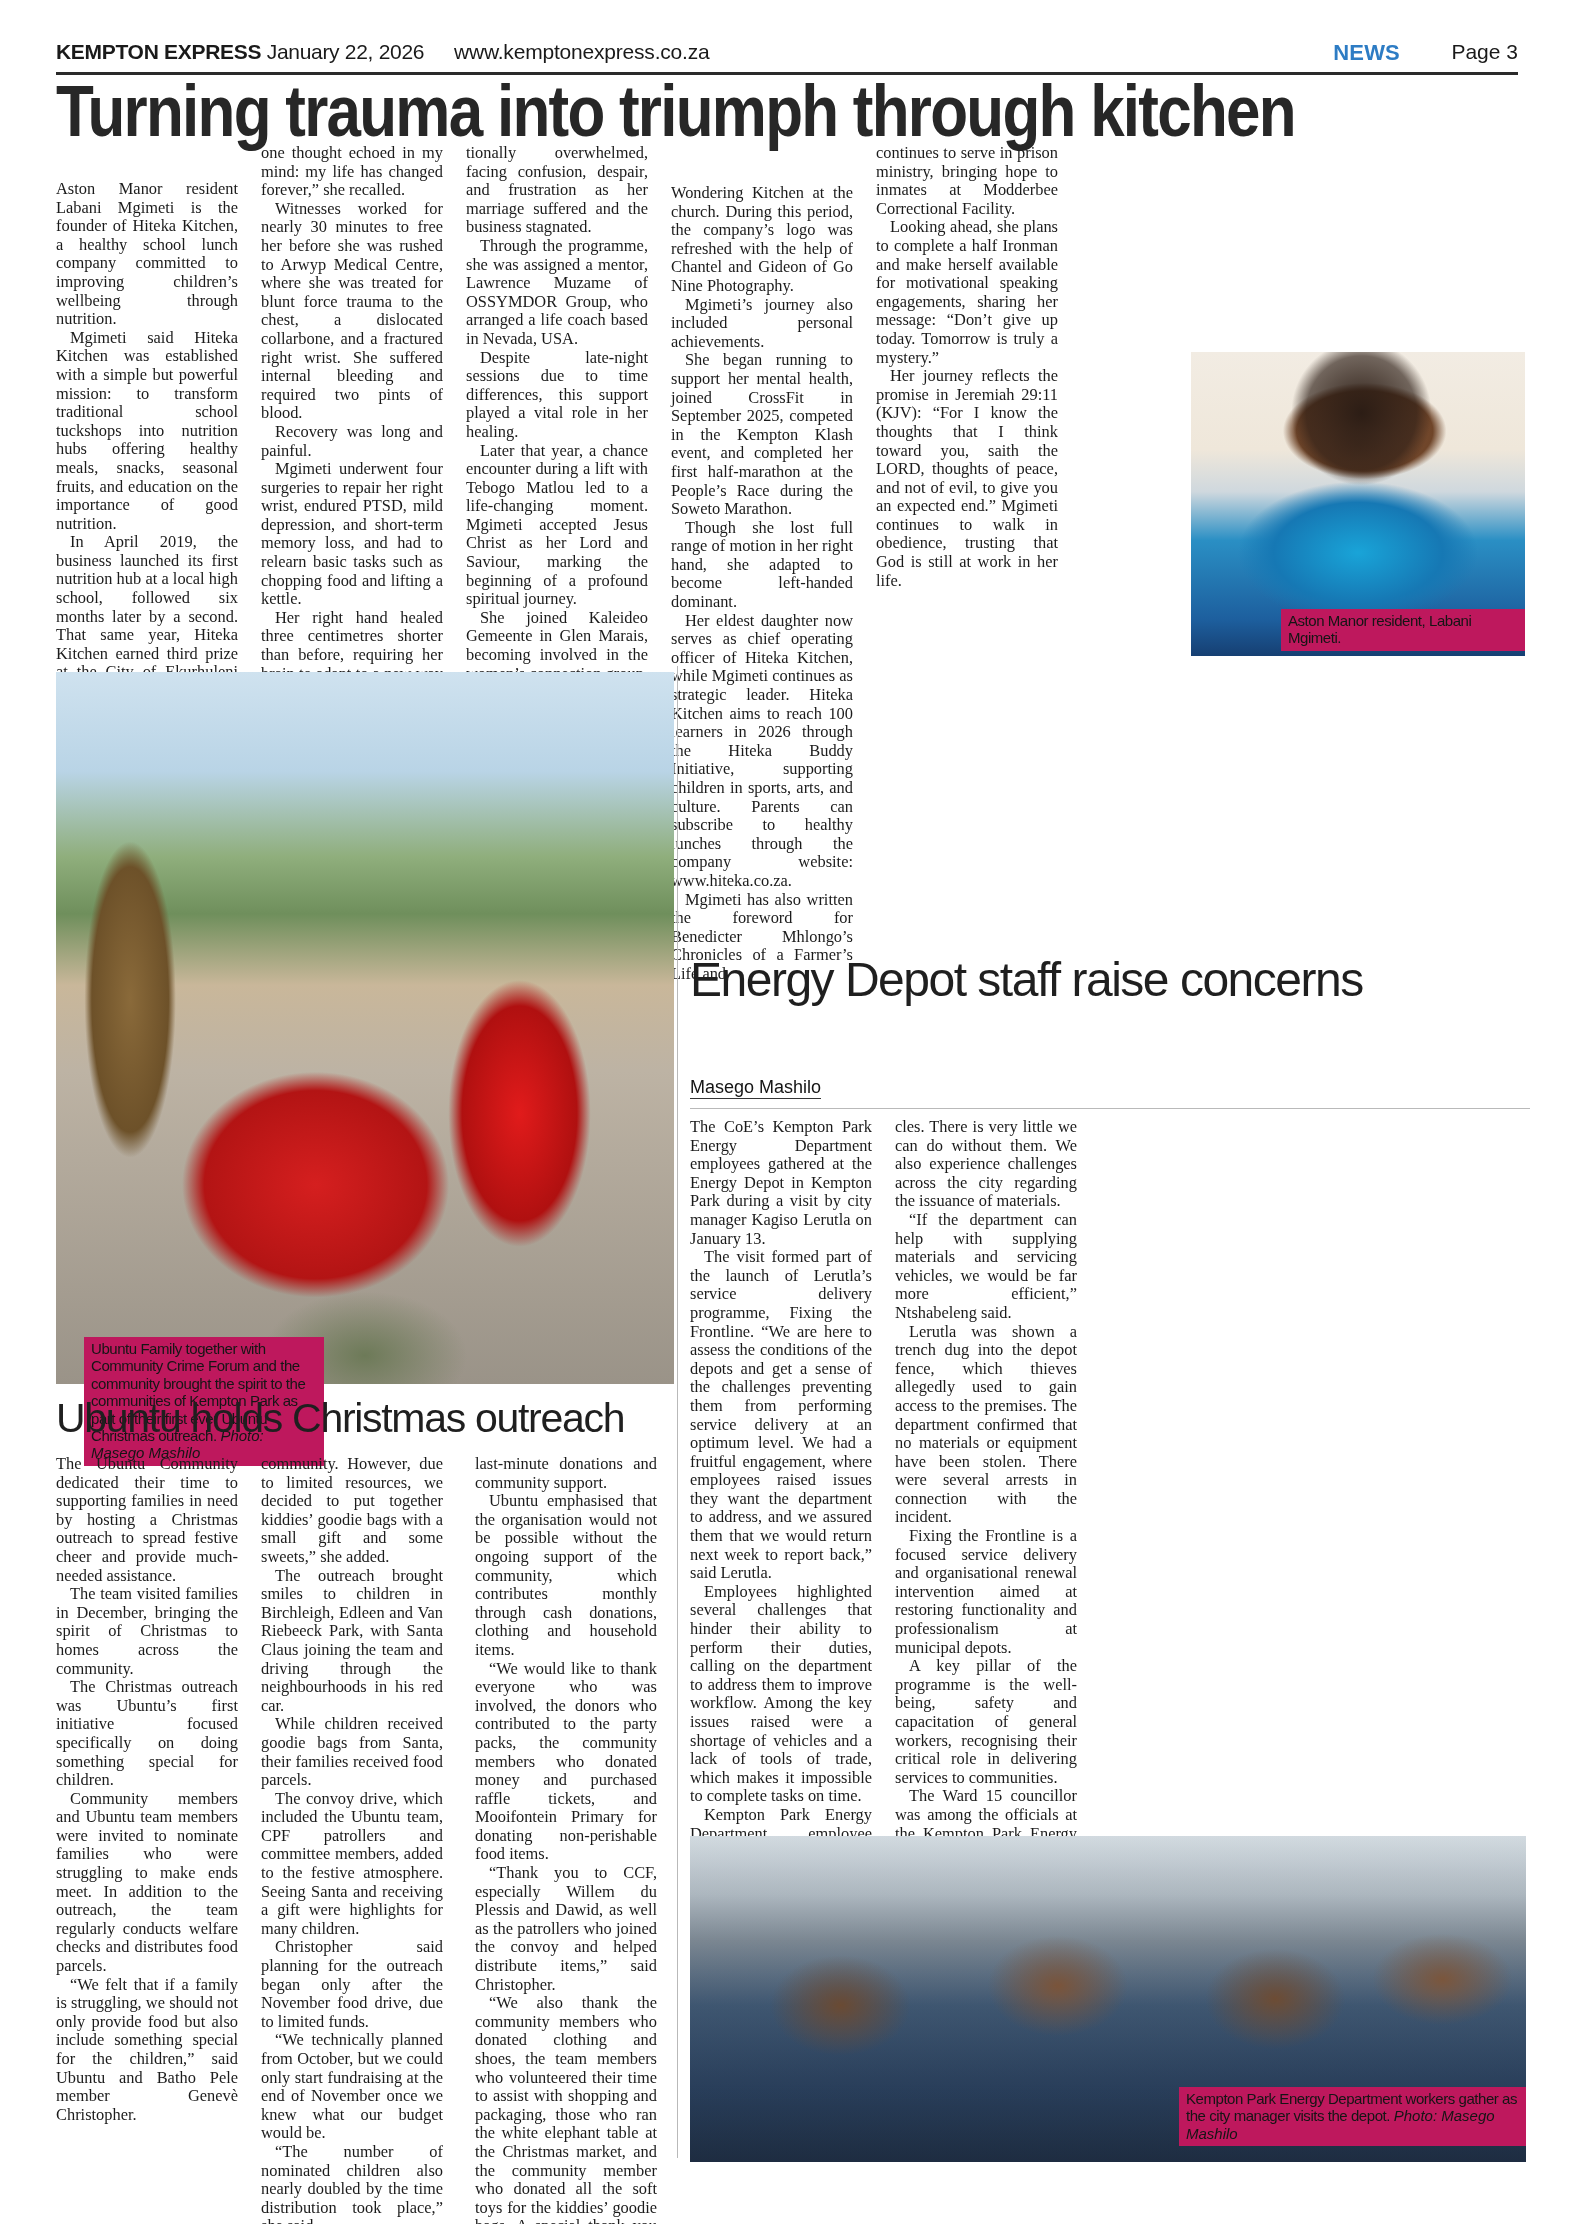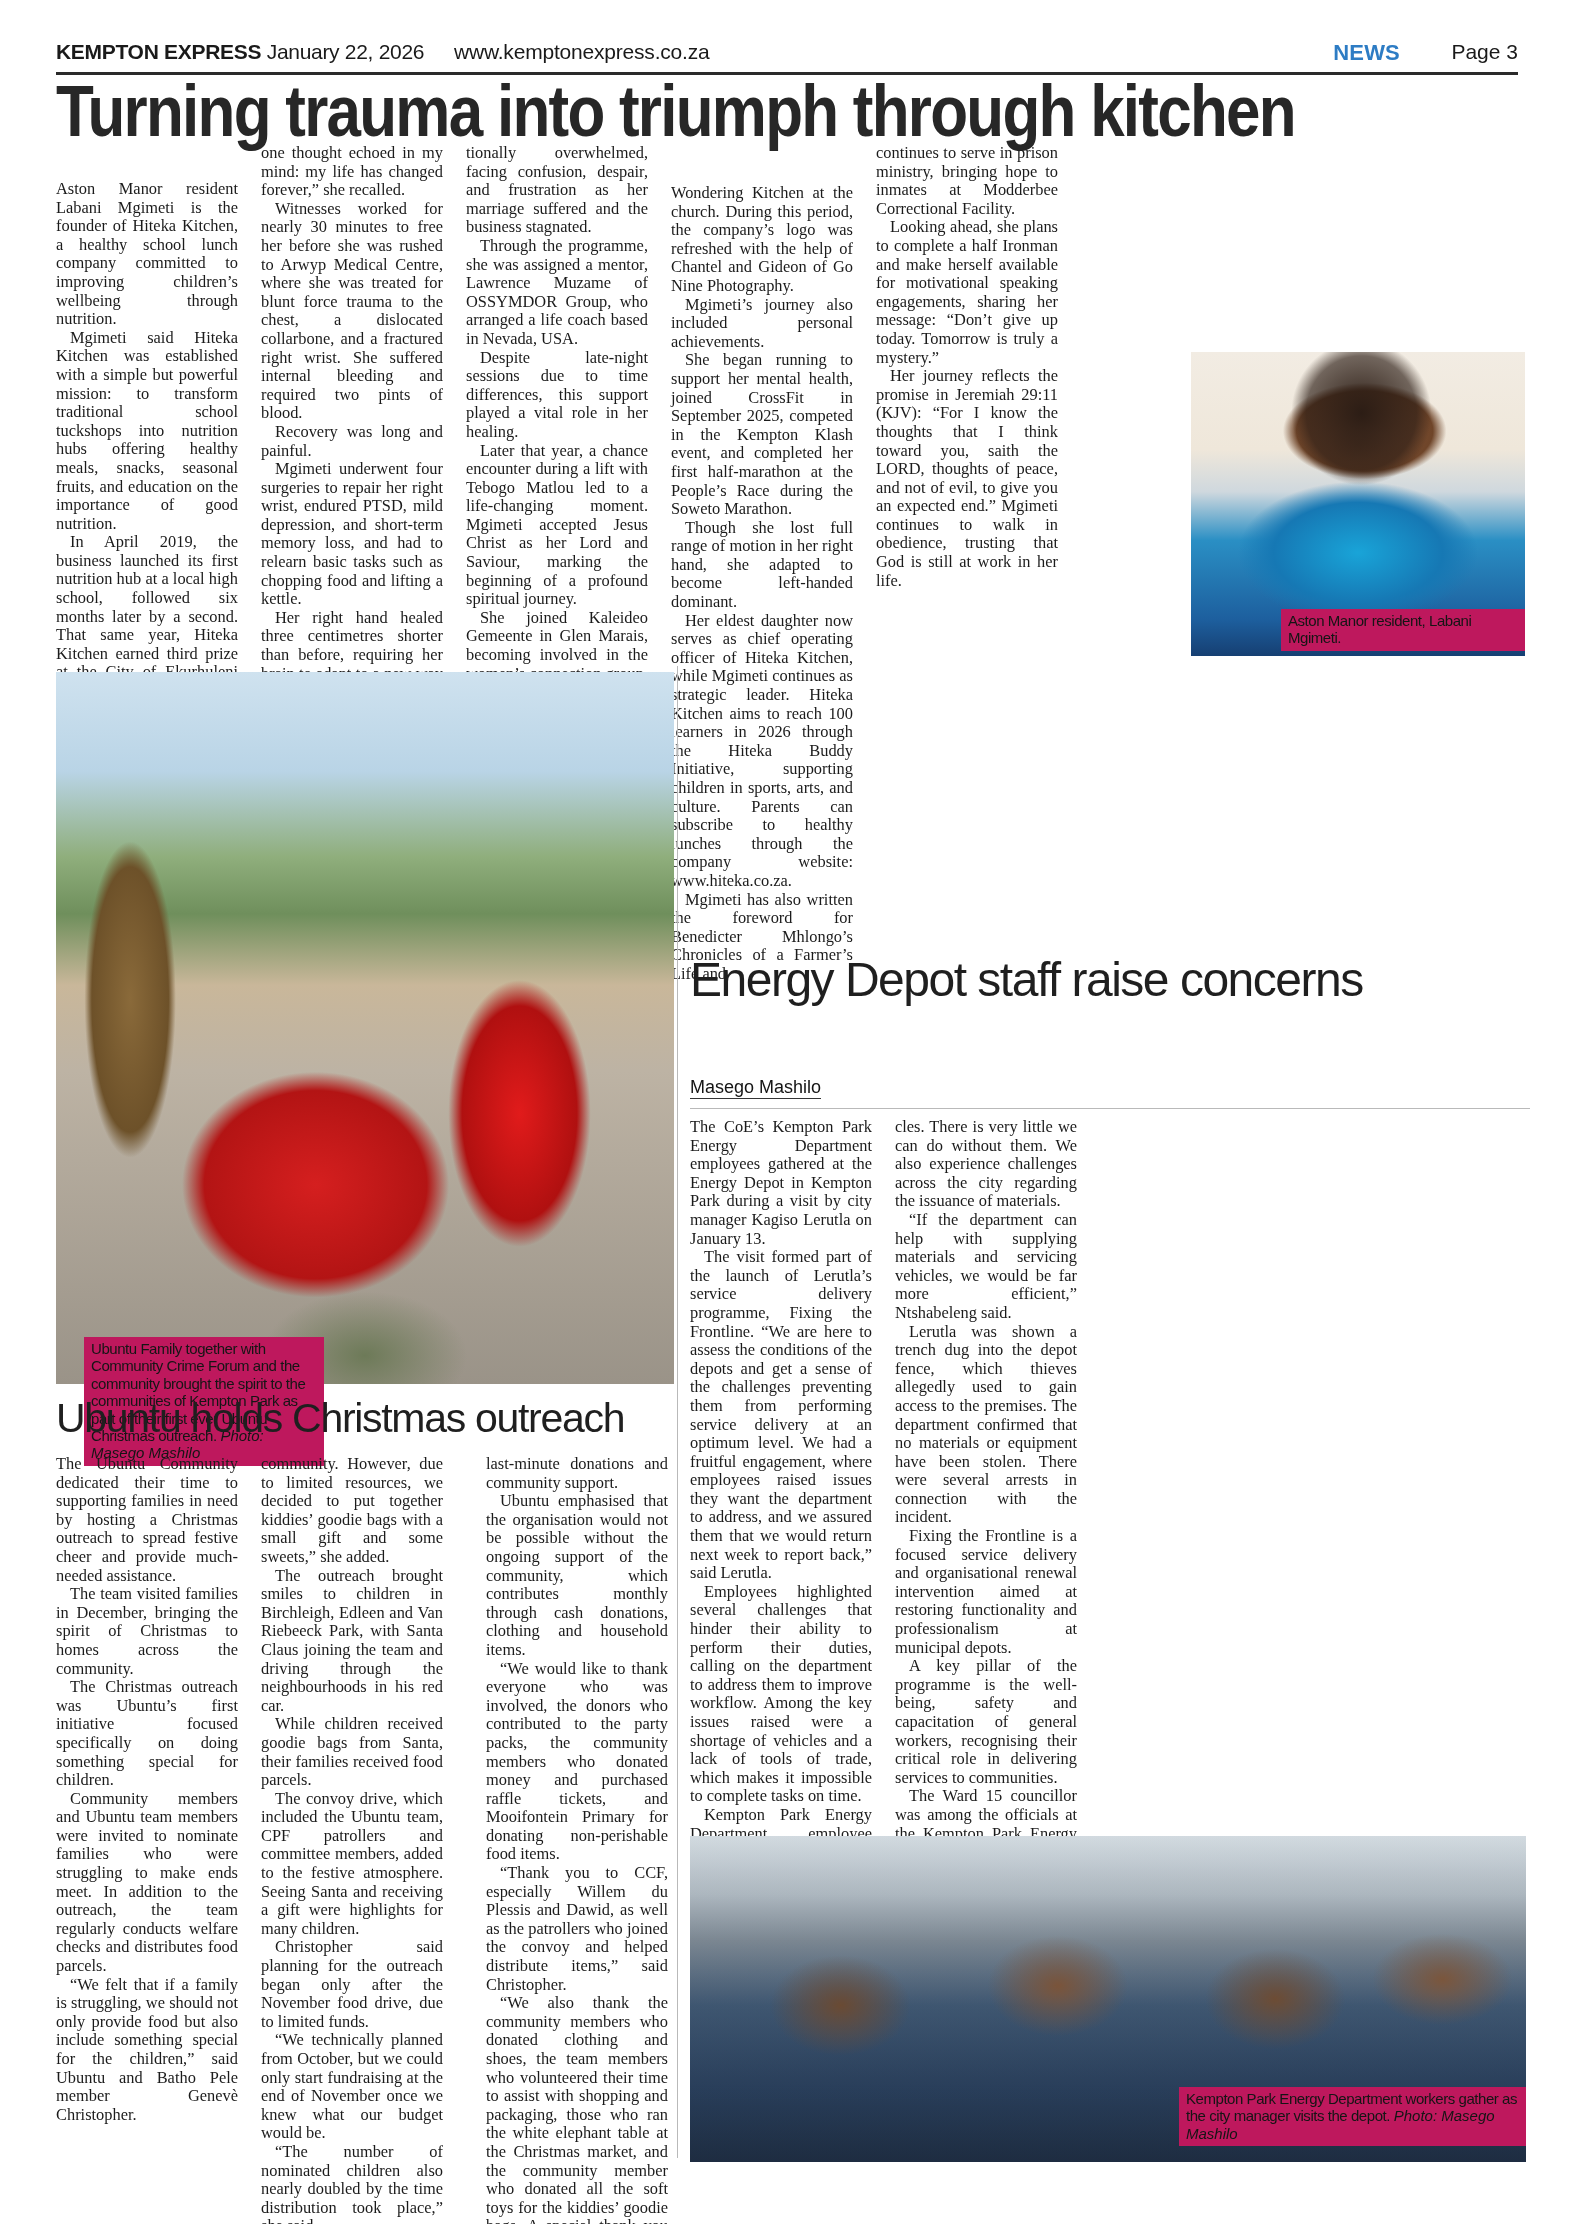--- a/index.html
+++ b/index.html
@@ -231,21 +231,21 @@
     <p class="noind">community. However, due to limited resources, we decided to put together kiddies’ goodie bags with a small gift and some sweets,” she added.</p>
     <p>The outreach brought smiles to children in Birchleigh, Edleen and Van Riebeeck Park, with Santa Claus joining the team and driving through the neighbourhoods in his red car.</p>
     <p>While children received goodie bags from Santa, their families received food parcels.</p>
     <p>The convoy drive, which included the Ubuntu team, CPF patrollers and committee members, added to the festive atmosphere. Seeing Santa and receiving a gift were highlights for many children.</p>
     <p>Christopher said planning for the outreach began only after the November food drive, due to limited funds.</p>
     <p>“We technically planned from October, but we could only start fundraising at the end of November once we knew what our budget would be.</p>
     <p>“The number of nominated children also nearly doubled by the time distribution took place,” she said.</p>
 
   </div>
 
-  <div class="col" style="left:486px; top:1455px; width:182px; height:700px;">
+  <div class="col" style="left:475px; top:1455px; width:182px; height:700px;">
     <p class="noind">last-minute donations and community support.</p>
     <p>Ubuntu emphasised that the organisation would not be possible without the ongoing support of the community, which contributes monthly through cash donations, clothing and household items.</p>
     <p>“We would like to thank everyone who was involved, the donors who contributed to the party packs, the community members who donated money and purchased raffle tickets, and Mooifontein Primary for donating non-perishable food items.</p>
     <p>“Thank you to CCF, especially Willem du Plessis and Dawid, as well as the patrollers who joined the convoy and helped distribute items,” said Christopher.</p>
     <p>“We also thank the community members who donated clothing and shoes, the team members who volunteered their time to assist with shopping and packaging, those who ran the white elephant table at the Christmas market, and the community member who donated all the soft toys for the kiddies’ goodie bags. A special thank you to Santa, Terence, and his ‘sleigh’,” she added.</p>
   </div>
 
   <div class="vrule" style="left:677px; top:666px; height:1492px;"></div>
 
   <div class="headline-energy">Energy Depot staff raise concerns</div>

